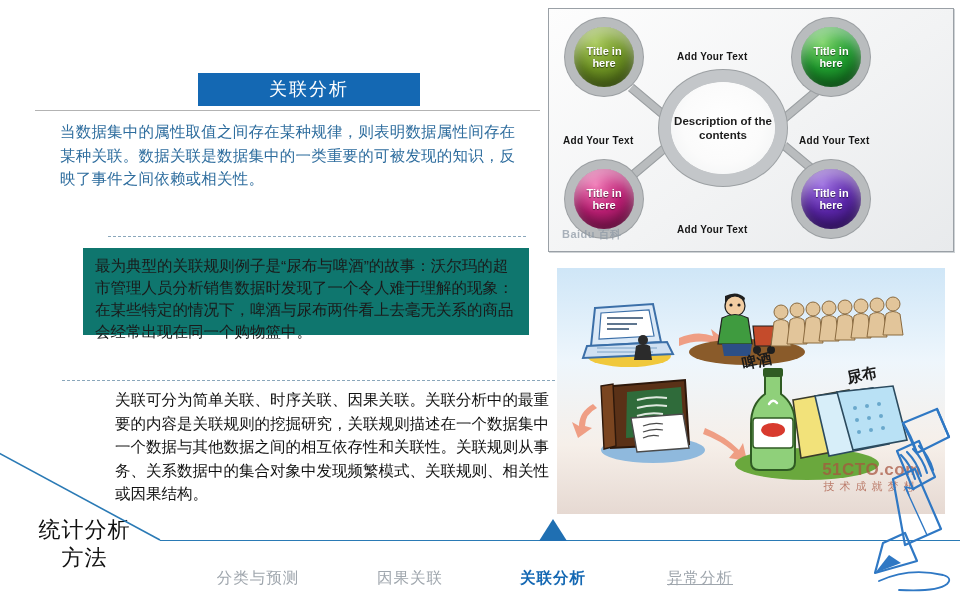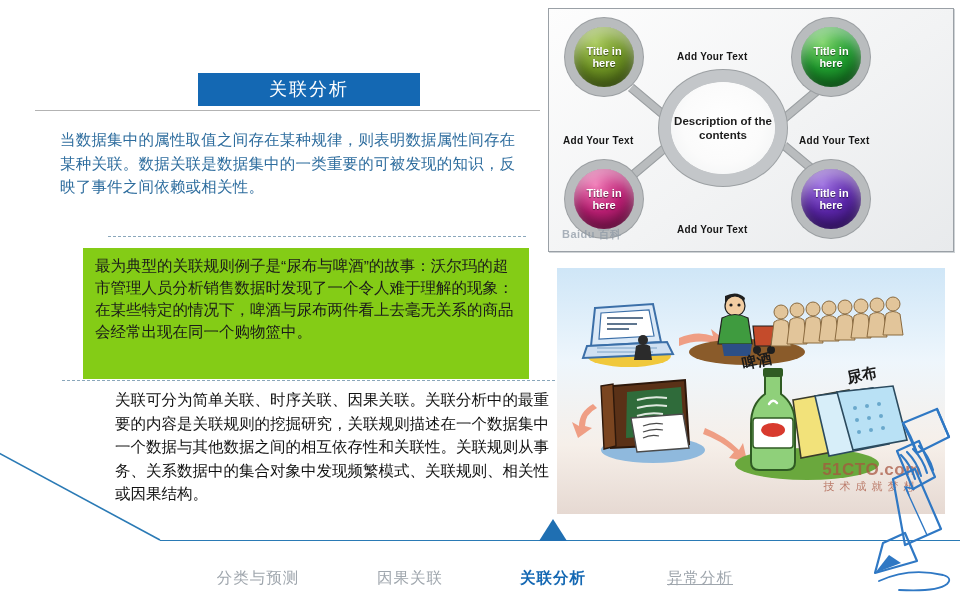--- a/index.html
+++ b/index.html
@@ -17,31 +17,31 @@
     position:absolute;left:198px;top:73px;width:222px;height:33px;
     background:#1468B3;color:#ffffff;
     font-size:18px;line-height:33px;text-align:center;
     letter-spacing:2px;
   }
   .title-rule{
     position:absolute;left:35px;top:110px;width:505px;height:0;
     border-top:1px solid #b3b3b3;
   }
   .para1{
-    position:absolute;left:60px;top:128px;width:470px;
+    position:absolute;left:60px;top:120px;width:470px;
     color:#2E6D9E;font-size:15.5px;line-height:23.5px;
     letter-spacing:0.2px;
   }
   .dash1{
     position:absolute;left:108px;top:236px;width:418px;height:0;
     border-top:1px dashed #8aa7bb;
   }
   .graybox{
-    position:absolute;left:83px;top:248px;width:446px;height:131px;
-    background:#84cc16;
+    position:absolute;left:83px;top:248px;width:446px;height:87px;
+    background:#0f766e;
   }
   .graybox p{
     margin:0;padding:7px 10px 0 12px;
     color:#1a1a1a;font-size:15.5px;line-height:22px;
   }
   .dash2{
     position:absolute;left:62px;top:380px;width:493px;height:0;
     border-top:1px dashed #8aa7bb;
   }
   .para3{
@@ -168,20 +168,24 @@
   <div class="dash1"></div>
 
   <div class="graybox">
     <p>最为典型的关联规则例子是“尿布与啤酒”的故事：沃尔玛的超市管理人员分析销售数据时发现了一个令人难于理解的现象：在某些特定的情况下，啤酒与尿布两件看上去毫无关系的商品会经常出现在同一个购物篮中。</p>
   </div>
 
   <div class="dash2"></div>
 
   <div class="para3">关联可分为简单关联、时序关联、因果关联。关联分析中的最重要的内容是关联规则的挖掘研究，关联规则描述在一个数据集中一个数据与其他数据之间的相互依存性和关联性。关联规则从事务、关系数据中的集合对象中发现频繁模式、关联规则、相关性或因果结构。</div>
 
+  <div class="brand">
+    <div>统计分析</div>
+    <div>方法</div>
+  </div>
 
   <svg class="nav-diag" viewBox="0 0 165 82" width="165" height="82">
     <line x1="-5" y1="-8" x2="160" y2="81" stroke="#2a7ab5" stroke-width="1.6"></line>
   </svg>
 
   <div class="nav-line"></div>
   <div class="nav-marker"></div>
 
   <div class="nav-label" style="left:178px;width:160px;">分类与预测</div>
   <div class="nav-label" style="left:330px;width:160px;">因果关联</div>

